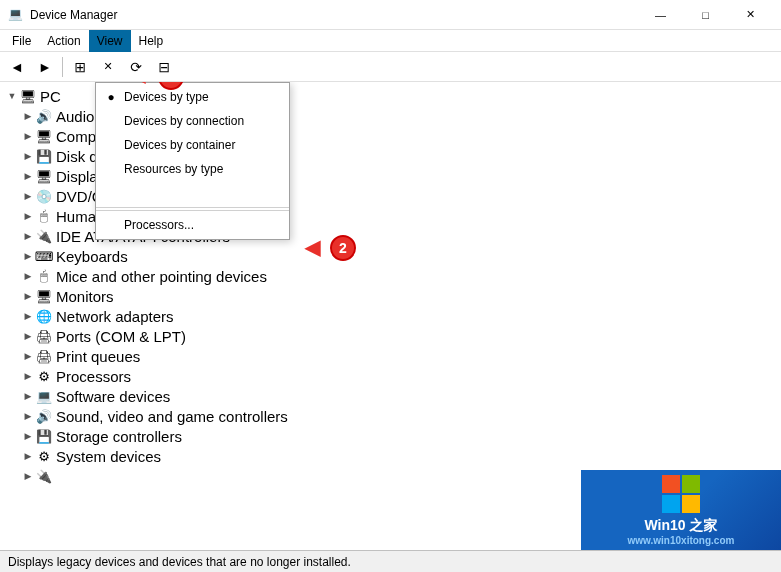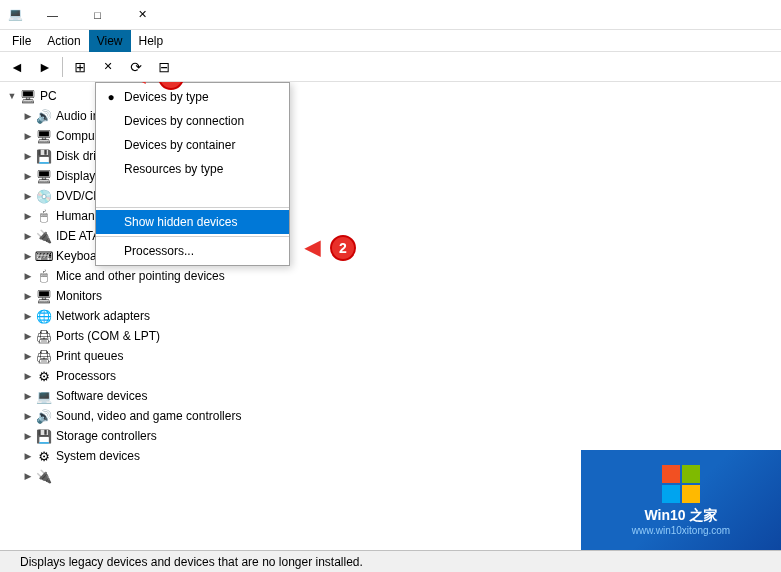--- a/index.html
+++ b/index.html
@@ -135,21 +135,21 @@
       width: 16px;
       height: 16px;
       margin-right: 4px;
       flex-shrink: 0;
       display: flex;
       align-items: center;
       justify-content: center;
       font-size: 13px;
     }
     .tree-label {
-      font-size: 12px;
+      font-size: 15px;
       color: #000;
     }
 
     
     .indent-0 { padding-left: 4px; }
     .indent-1 { padding-left: 20px; }
 
     
     .dropdown-menu {
       position: absolute;
@@ -189,21 +189,21 @@
       margin: 2px 0;
     }
 
     
     .status-bar {
       height: 22px;
       background: #f0f0f0;
       border-top: 1px solid #c0c0c0;
       display: flex;
       align-items: center;
-      padding: 0 20px;
+      padding: 0 8px;
       font-size: 12px;
       color: #000;
     }
 
     
     .annotation-circle {
       width: 26px;
       height: 26px;
       border-radius: 50%;
       background: #e8302a;
@@ -218,21 +218,21 @@
       z-index: 200;
       border: 2px solid #c00;
     }
 
     
     .watermark {
       position: absolute;
       bottom: 22px;
       right: 0;
       width: 200px;
-      height: 100px;
+      height: 80px;
       background: linear-gradient(135deg, #1565c0 0%, #1565c0 50%, #0d47a1 100%);
       display: flex;
       align-items: center;
       justify-content: center;
       flex-direction: column;
     }
     .watermark-logo {
       display: flex;
       gap: 3px;
       margin-bottom: 4px;
@@ -246,29 +246,31 @@
     .win-tile-bot-left { background: #00a4ef; }
     .win-tile-bot-right { background: #ffb900; }
     .watermark-text {
       color: white;
       font-size: 14px;
       font-weight: bold;
     }
     .watermark-url {
       color: #90caf9;
       font-size: 10px;
+      font-weight: bold;
     }
   </style>
 </head>
 <body>
 
 <div style="width:781px; height:572px; position:relative; background:#fff;">
 
   <div class="title-bar">
     <span class="title-bar-icon">💻</span>
+    <span class="title-bar-text">Device Manager</span>
     <div class="title-bar-controls">
       <button class="title-btn">—</button>
       <button class="title-btn">□</button>
       <button class="title-btn close">✕</button>
     </div>
   </div>
 
   <div class="menu-bar">
     <div class="menu-item">
       <span>File</span>
@@ -421,24 +423,20 @@
       <div class="dropdown-item">
         <span class="check-indicator"></span>
         <span>Resources by type</span>
       </div>
 
       <div class="dropdown-item">
         <span class="check-indicator"></span>
       </div>
       <div class="dropdown-sep"></div>
 
-      <div class="dropdown-item highlighted">
-        <span class="check-indicator"></span>
-        <span>Show hidden devices</span>
-      </div>
       <div class="dropdown-sep"></div>
 
       <div class="dropdown-item">
         <span class="check-indicator"></span>
         <span>Processors...</span>
       </div>
     </div>
 
     <div class="annotation-circle" style="top: -18px; left: 158px;">
       <span>1</span>

